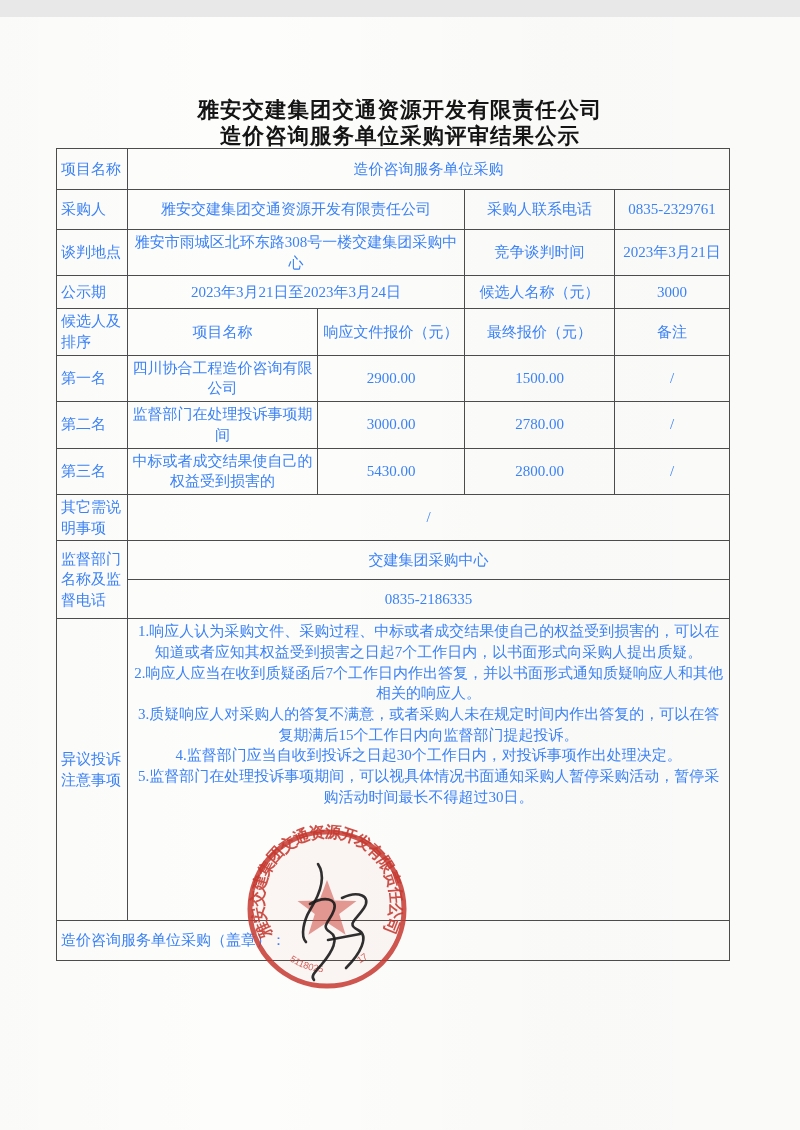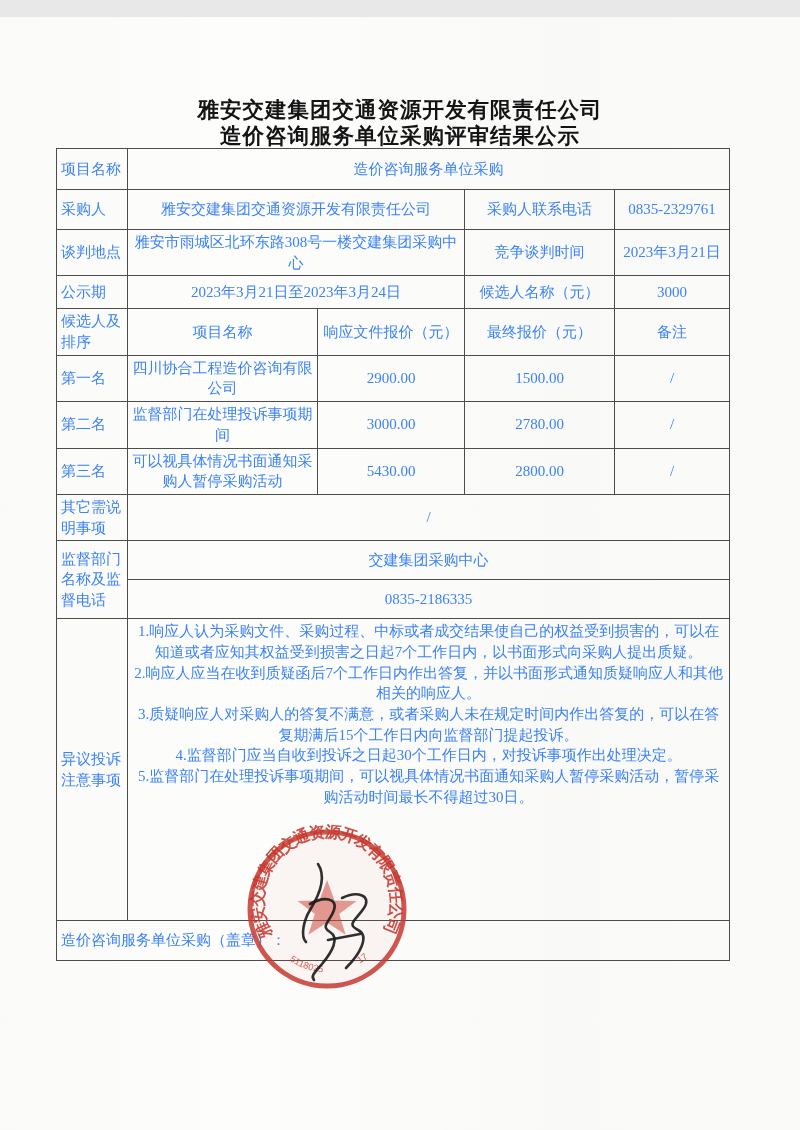--- a/index.html
+++ b/index.html
@@ -115,21 +115,21 @@
     <tr style="height:40px">
       <td class="lab">第二名</td>
       <td class="lft">监督部门在处理投诉事项期间</td>
       <td class="ctr">3000.00</td>
       <td class="ctr">2780.00</td>
       <td class="ctr">/</td>
     </tr>
 
     <tr style="height:43px">
       <td class="lab">第三名</td>
-      <td class="lft">可以视具体情况书面通知采购人暂停采购活动</td>
+      <td class="lft">中标或者成交结果使自己的权益受到损害的</td>
       <td class="ctr">5430.00</td>
       <td class="ctr">2800.00</td>
       <td class="ctr">/</td>
     </tr>
 
     <tr style="height:40px">
       <td class="lab">其它需说明事项</td>
       <td class="ctr" colspan="4">/</td>
     </tr>
 

